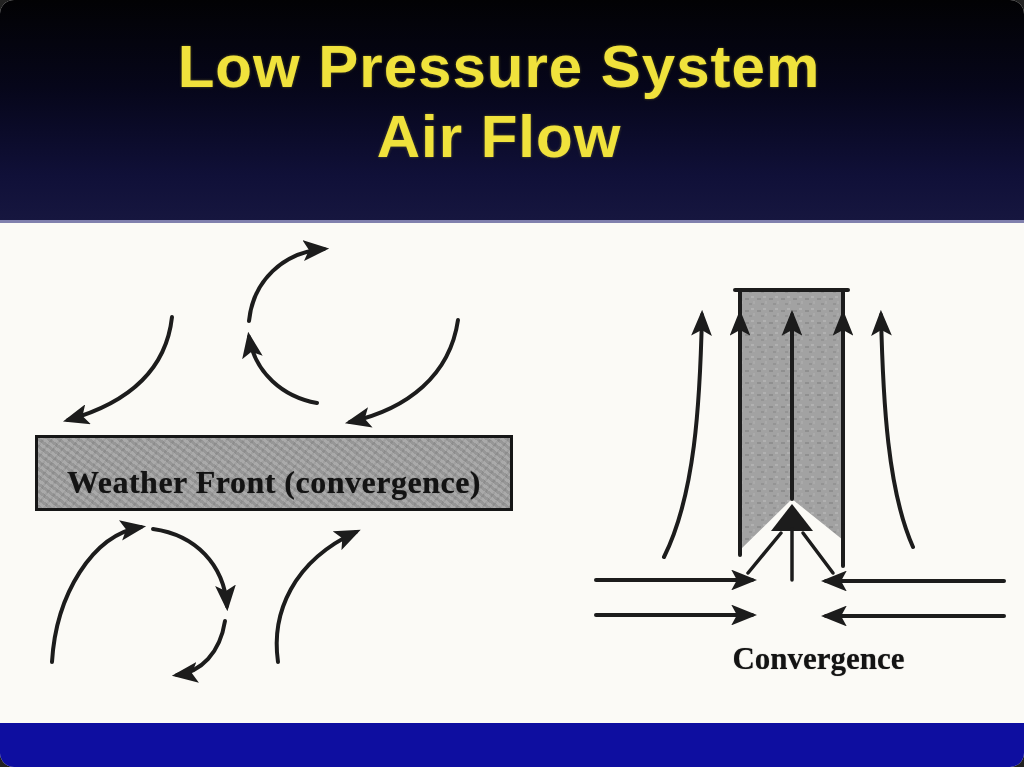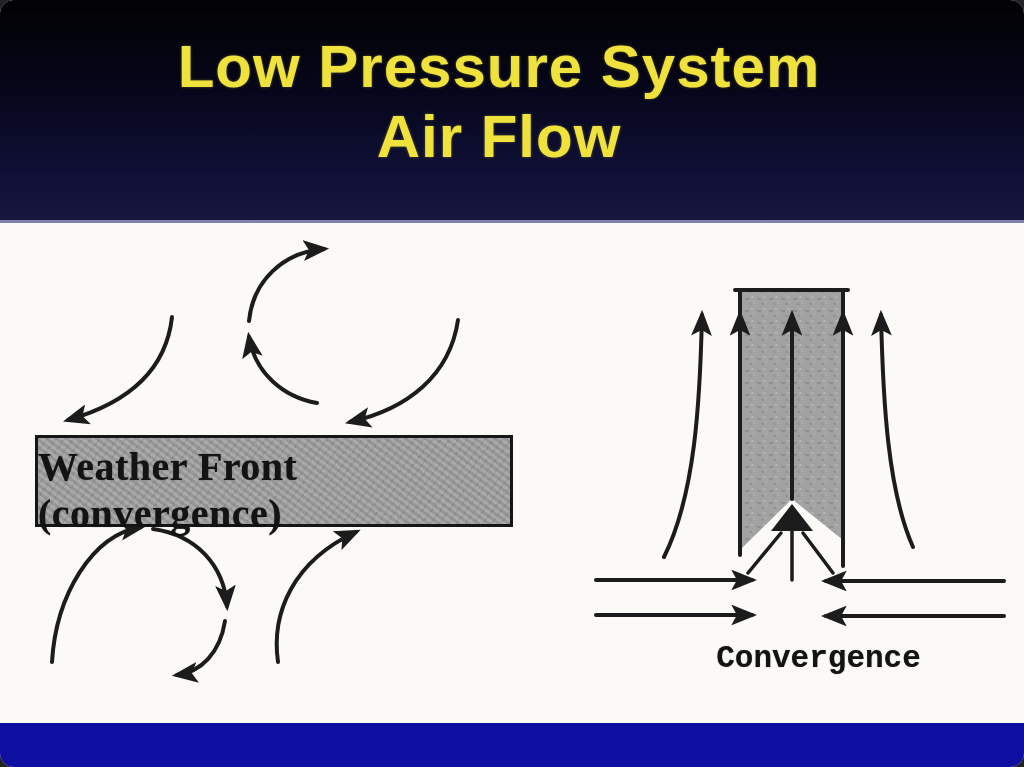--- a/index.html
+++ b/index.html
@@ -24,34 +24,34 @@
   .panel{
     position:absolute;left:0;top:223px;width:1024px;height:500px;
     background:#fbfaf6;
   }
   .panel svg{position:absolute;left:0;top:0;}
   .ln{fill:none;stroke:#1c1c1c;stroke-width:4;stroke-linecap:round;}
   .ln-thin{fill:none;stroke:#1c1c1c;stroke-width:3.5;stroke-linecap:round;}
   .ink{fill:#1c1c1c;stroke:none;}
   
   .front-box{
-    position:absolute;left:35px;top:212px;width:478px;height:92px;
+    position:absolute;left:35px;top:212px;width:478px;height:76px;
     box-sizing:border-box;border:3px solid #161616;
     background-color:#a4a4a4;
     background-image:
       repeating-linear-gradient(37deg, rgba(60,60,60,.13) 0 3px, rgba(255,255,255,.07) 3px 6px),
       repeating-linear-gradient(-53deg, rgba(40,40,40,.09) 0 2px, transparent 2px 7px);
     display:flex;align-items:center;justify-content:center;
-    font-family:"Liberation Serif",serif;font-weight:bold;font-size:40px;
+    font-family:"Liberation Serif",serif;font-weight:bold;font-size:32px;
     color:#131313;padding-top:18px;letter-spacing:.5px;
     text-shadow:0 0 1px rgba(0,0,0,.55);
   }
   .convergence-label{
     position:absolute;left:696px;top:418px;width:245px;text-align:center;
-    font-family:Liberation Mono, monospace;font-weight:bold;font-size:31px;
+    font-family:Liberation Serif, serif;font-weight:bold;font-size:31px;
     color:#131313;text-shadow:0 0 1px rgba(0,0,0,.5);
   }
   
   .footer{
     position:absolute;left:0;top:723px;width:1024px;height:44px;
     background:#0e0ea0;
   }
 </style>
 </head>
 <body>

